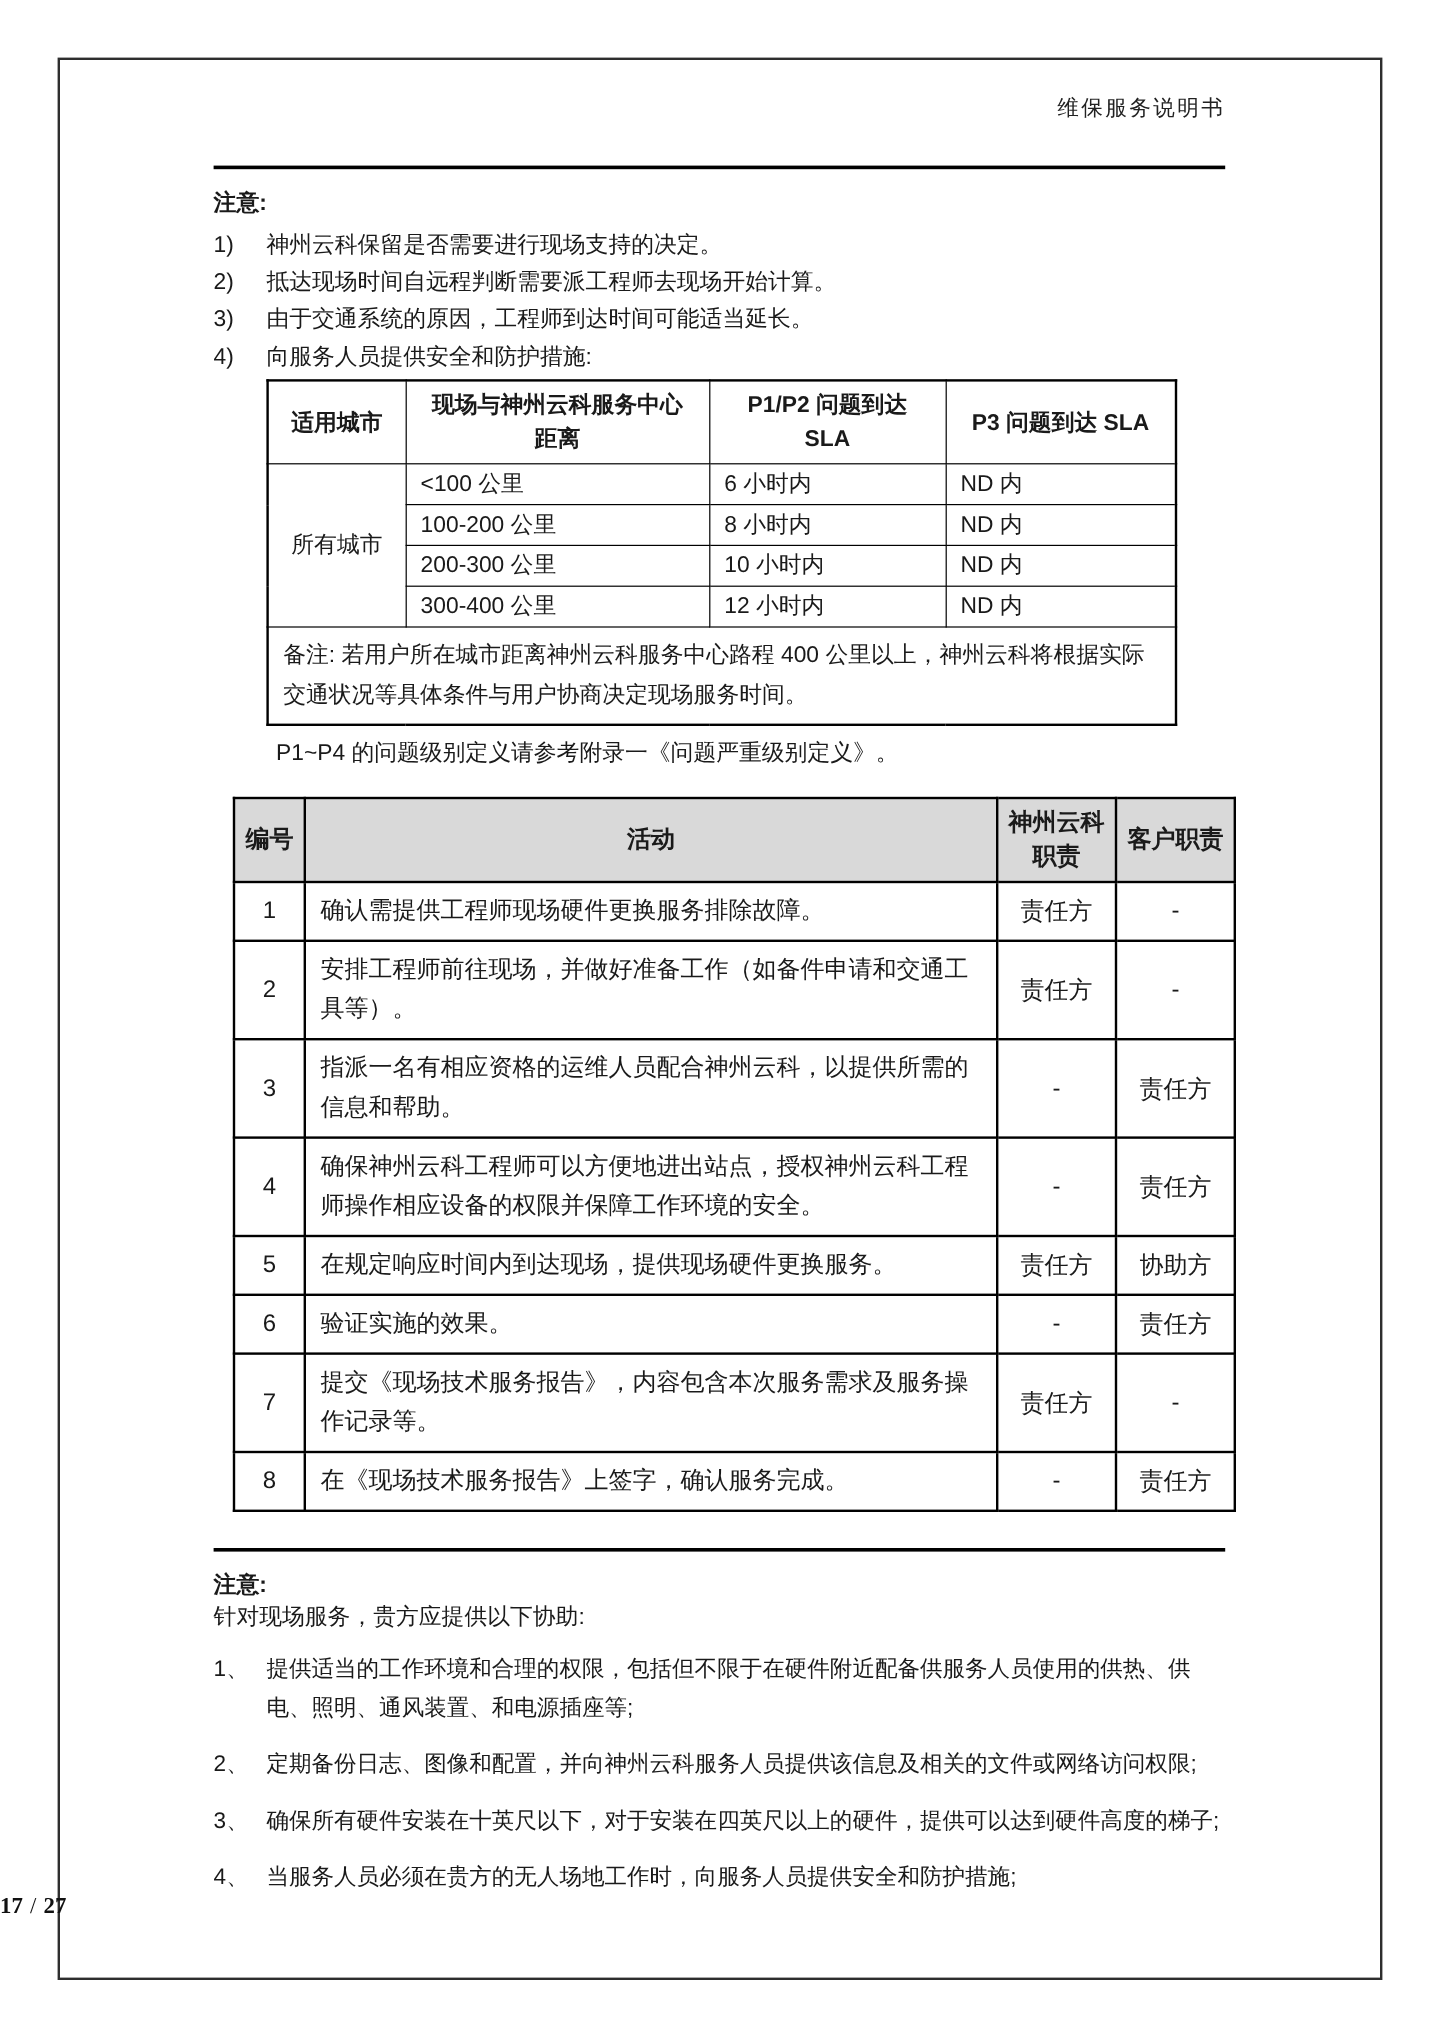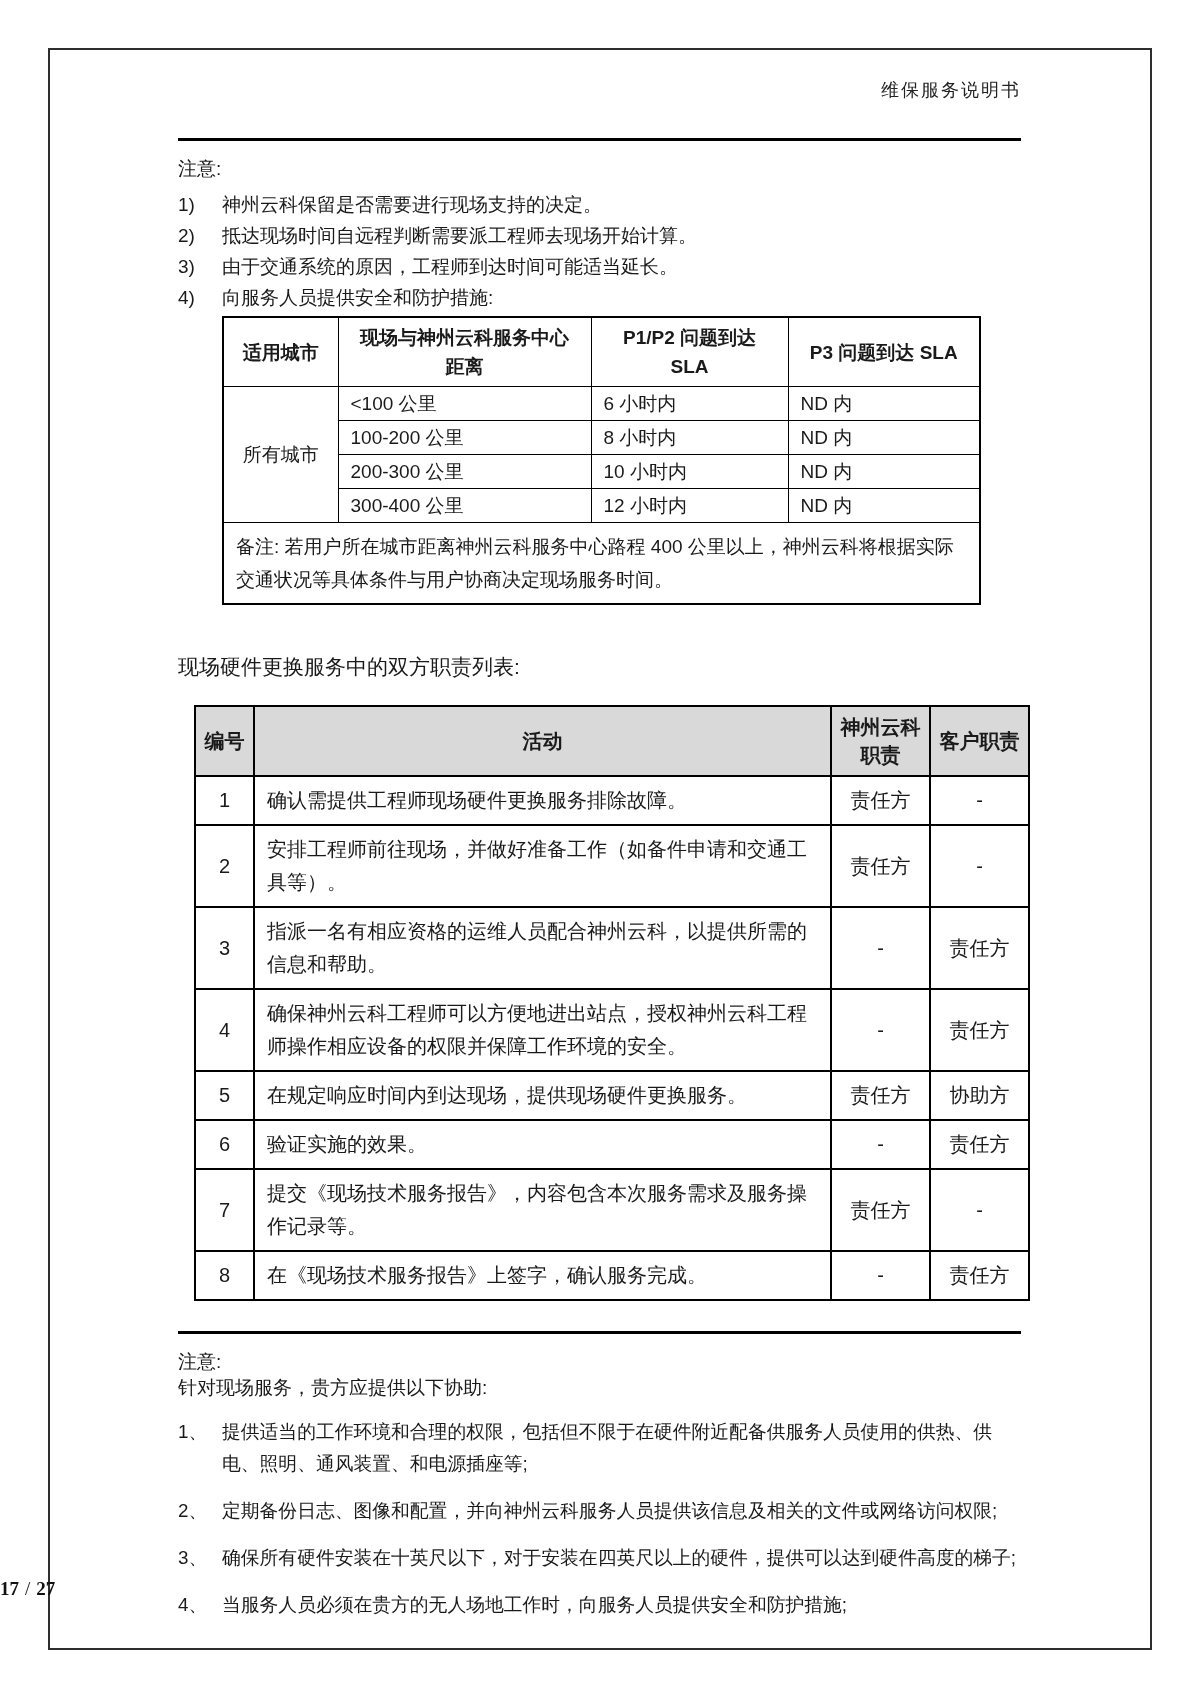--- a/index.html
+++ b/index.html
@@ -4,21 +4,21 @@
 <style>
   html,body{margin:0;padding:0;background:#ffffff;}
   body{font-family:"Liberation Sans","DejaVu Sans",sans-serif;color:#1a1a1a;}
   .page{position:relative;width:1200px;height:1698px;background:#ffffff;overflow:hidden;border-radius:13px;}
   .page-border{position:absolute;left:48px;top:48px;right:48px;bottom:48px;border:2px solid #2e2e2e;pointer-events:none;}
   .content{position:absolute;left:178px;top:0;width:843px;}
   .doc-header{margin-top:78px;text-align:right;font-family:"Liberation Serif","DejaVu Serif",serif;font-size:18px;letter-spacing:2px;color:#222;}
   .rule{height:3px;background:#000;}
   .rule1{margin-top:36px;}
   .rule2{margin-top:30px;}
-  .notice-label{margin-top:15px;font-size:19px;font-weight:normal;}
+  .notice-label{margin-top:15px;font-size:19px;font-weight:bold;}
   .num-list{margin-top:7px;}
   .li{display:flex;line-height:31px;font-size:19px;}
   .li .num{width:44px;flex:0 0 44px;}
   .li .txt{flex:1;}
   .list2 .li{margin-top:15px;line-height:32px;font-size:18.8px;}
   .list2 .li .txt{max-width:800px;}
   
   table{border-collapse:collapse;table-layout:fixed;}
   .t1{margin:3px 0 0 44px;width:757px;font-size:19px;}
   .t1 th,.t1 td{border:1px solid #000;}
@@ -116,22 +116,22 @@
           <td>300-400 公里</td>
           <td>12 小时内</td>
           <td>ND 内</td>
         </tr>
         <tr>
           <td class="remark-cell" colspan="4">备注: 若用户所在城市距离神州云科服务中心路程 400 公里以上，神州云科将根据实际交通状况等具体条件与用户协商决定现场服务时间。</td>
         </tr>
       </tbody>
     </table>
 
-
-    <div class="sec-title">现场硬件更换服务中的双方职责列表:</div>
+    <div class="footnote">P1~P4 的问题级别定义请参考附录一《问题严重级别定义》。</div>
+
 
     <table class="t2">
       <colgroup>
           <col style="width:59px">
           <col style="width:577px">
           <col style="width:99px">
           <col style="width:99px">
         </colgroup>
       <thead>
         <tr>

